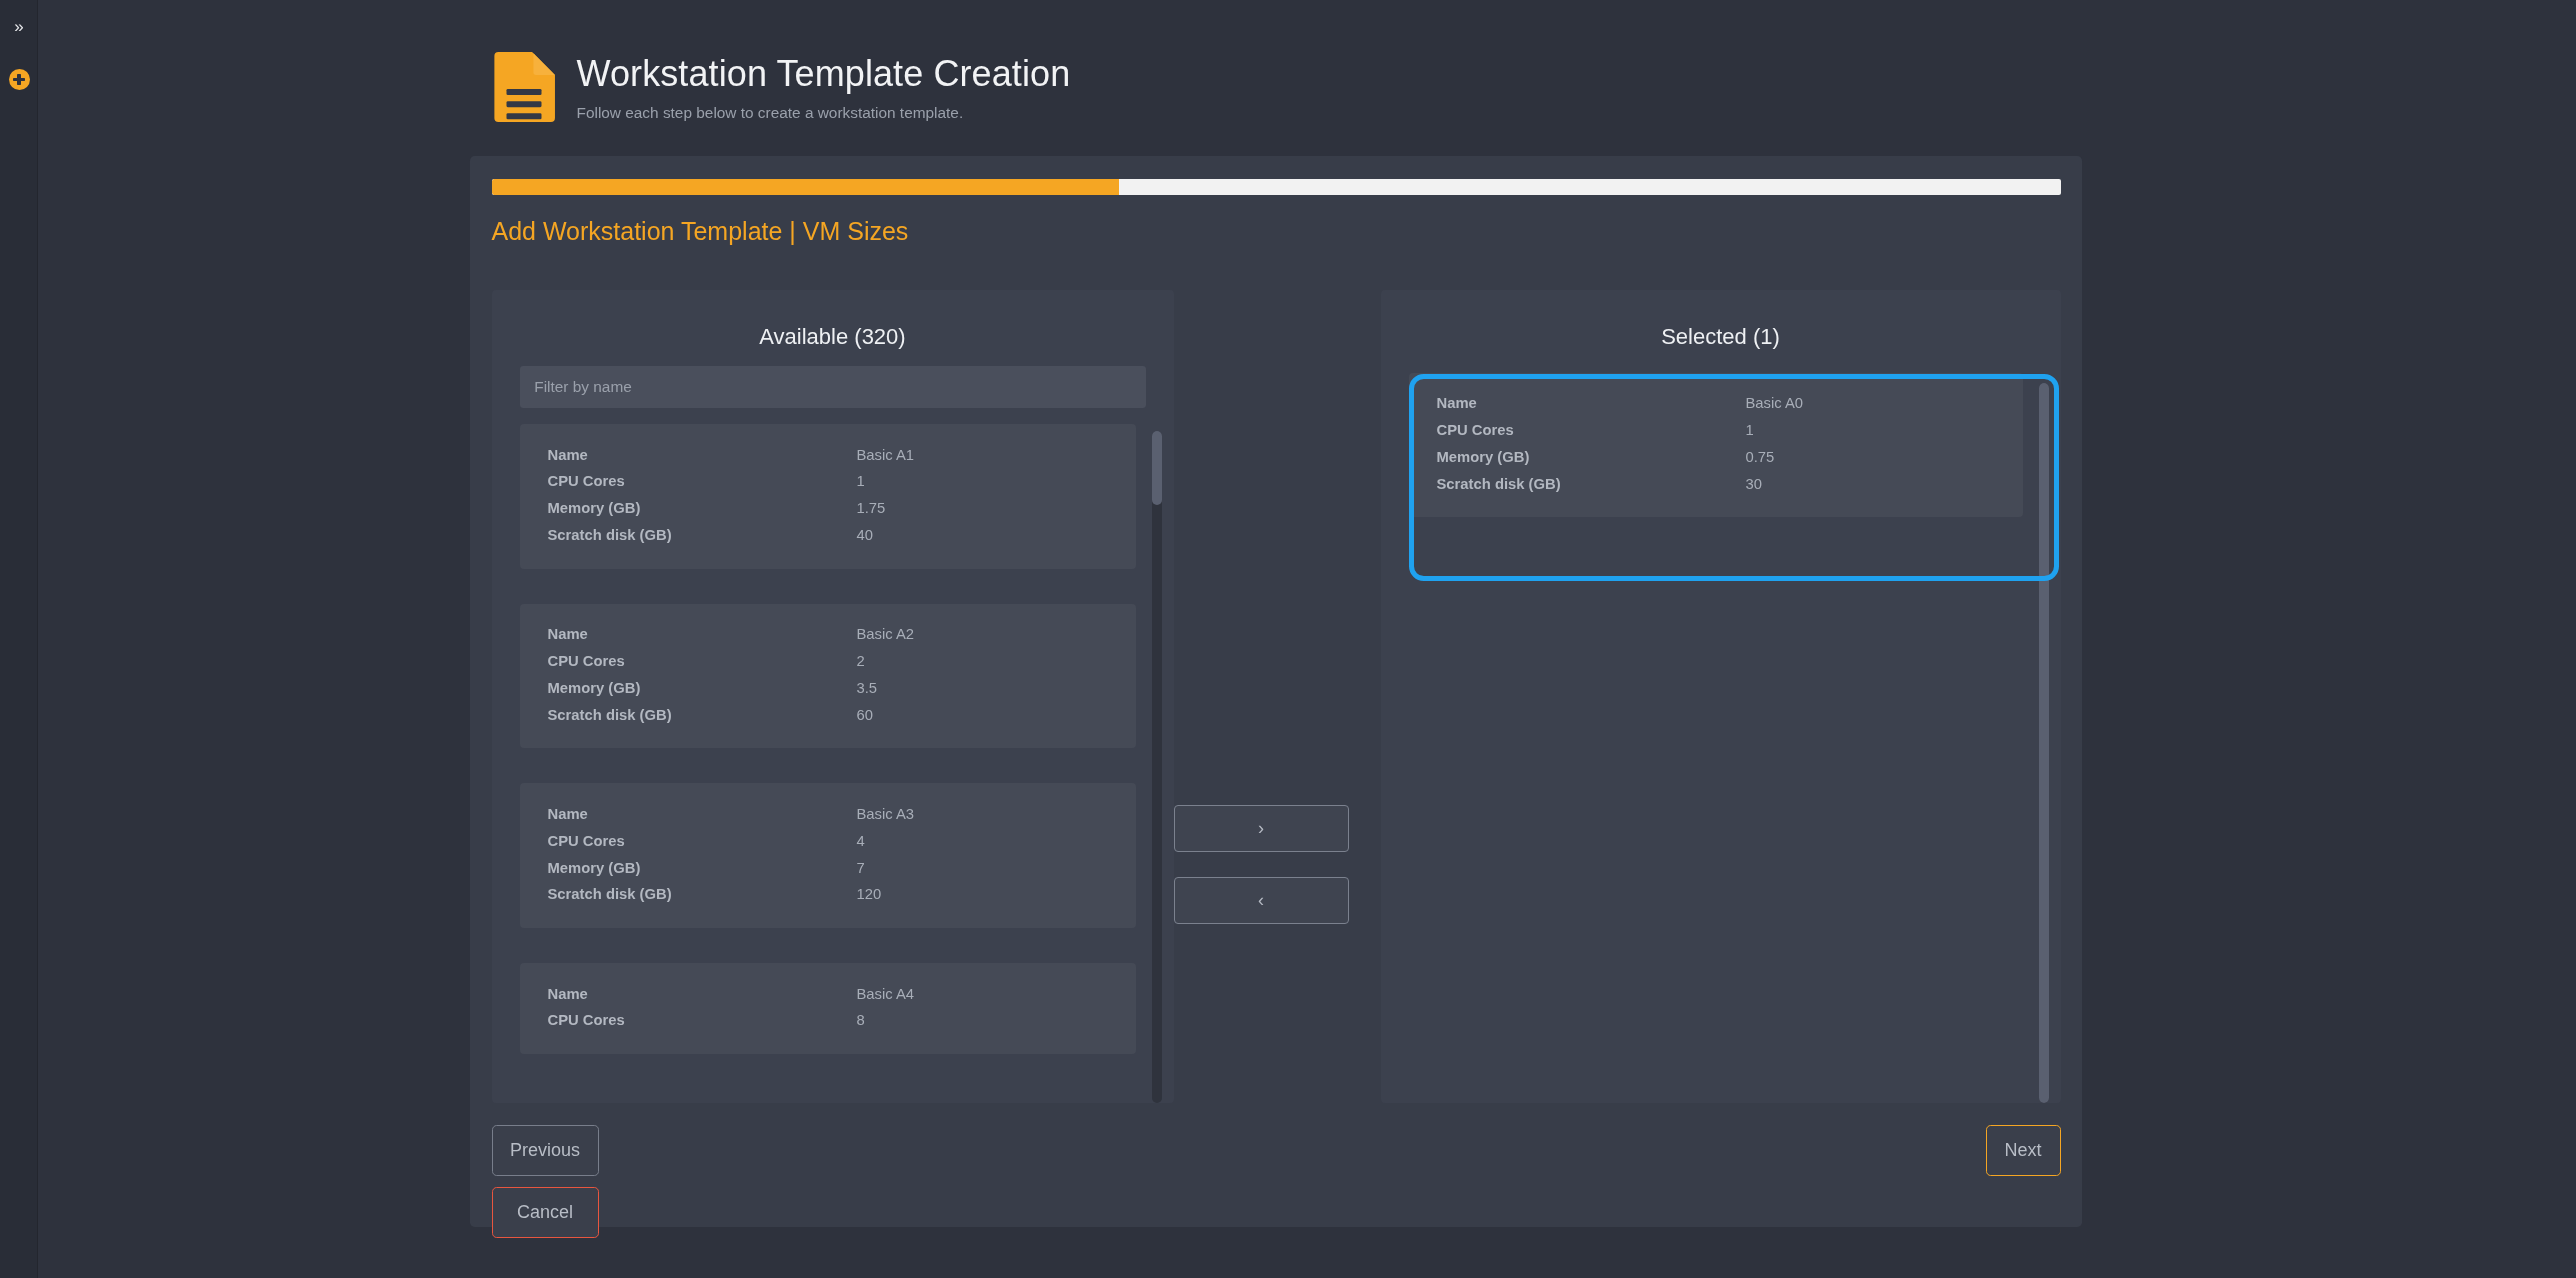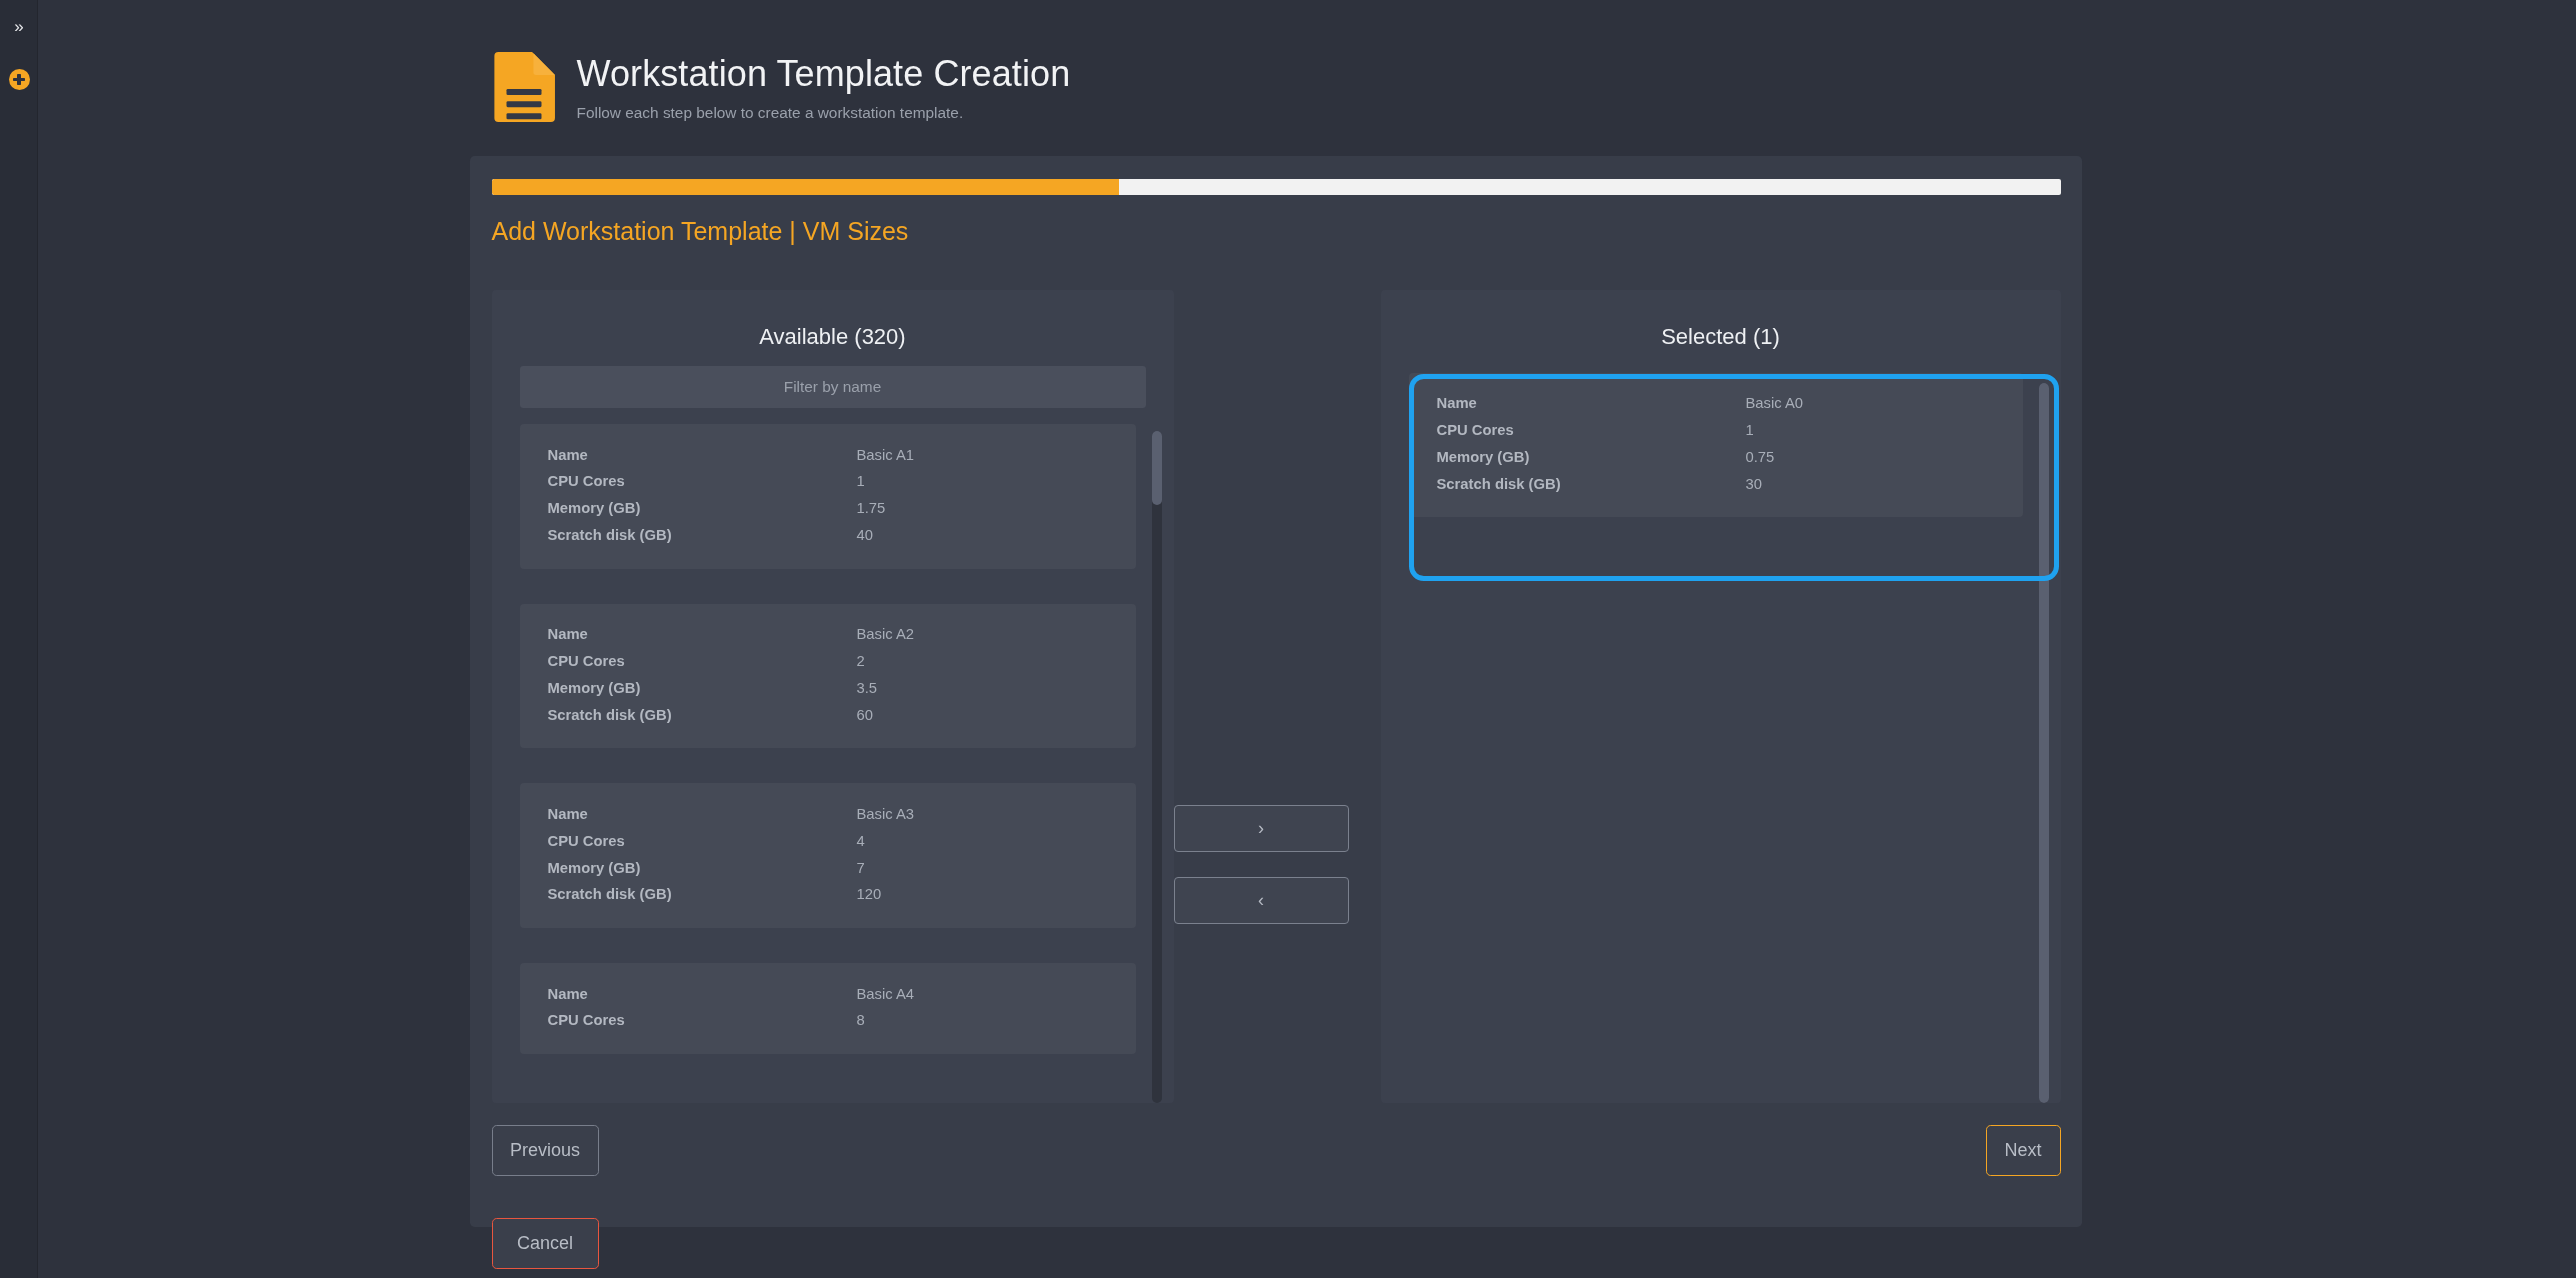--- a/index.html
+++ b/index.html
@@ -105,21 +105,20 @@
 
   #filter-wrap { padding: 9.4px 28px 0 28px; flex: none; }
   #filter-input {
     width: 100%; height: 42px;
     background: #4a4f5c;
     border: none; border-radius: 3.4px;
     padding: 0 14.8px;
     color: #dfe2e7; font-size: 15.4px;
     font-family: "Liberation Sans", sans-serif;
     outline: none;
-    text-align: center;
   }
   #filter-input::placeholder { color: #9aa0ab; }
 
   .list-scroll {
     flex: 1;
     margin: 16px 28px 0 28px;
     position: relative;
     overflow: hidden;
   }
   #available-scroll { margin-right: 38px; }
@@ -195,21 +194,21 @@
     height: 51px; min-width: 87px;
     padding: 0 17.5px;
     background: #3a3f4b;
     border-radius: 4.7px;
     font-size: 18px; color: #b8bdc6;
     display: flex; align-items: center; justify-content: center;
     cursor: pointer; user-select: none;
     font-family: "Liberation Sans", sans-serif;
   }
   #btn-previous { border: 0.7px solid #787e8b; }
-  #btn-cancel   { border: 0.7px solid #e8563f; margin-top: 31px; }
+  #btn-cancel   { border: 0.7px solid #e8563f; }
   #btn-next     { border: 0.7px solid #f5a623; min-width: 75px; }
 </style>
 </head>
 <body>
 
 <div id="left-rail">
   <div id="rail-expand">»</div>
   <div id="rail-add">
     <span class="plus-h"></span>
     <span class="plus-v"></span>

